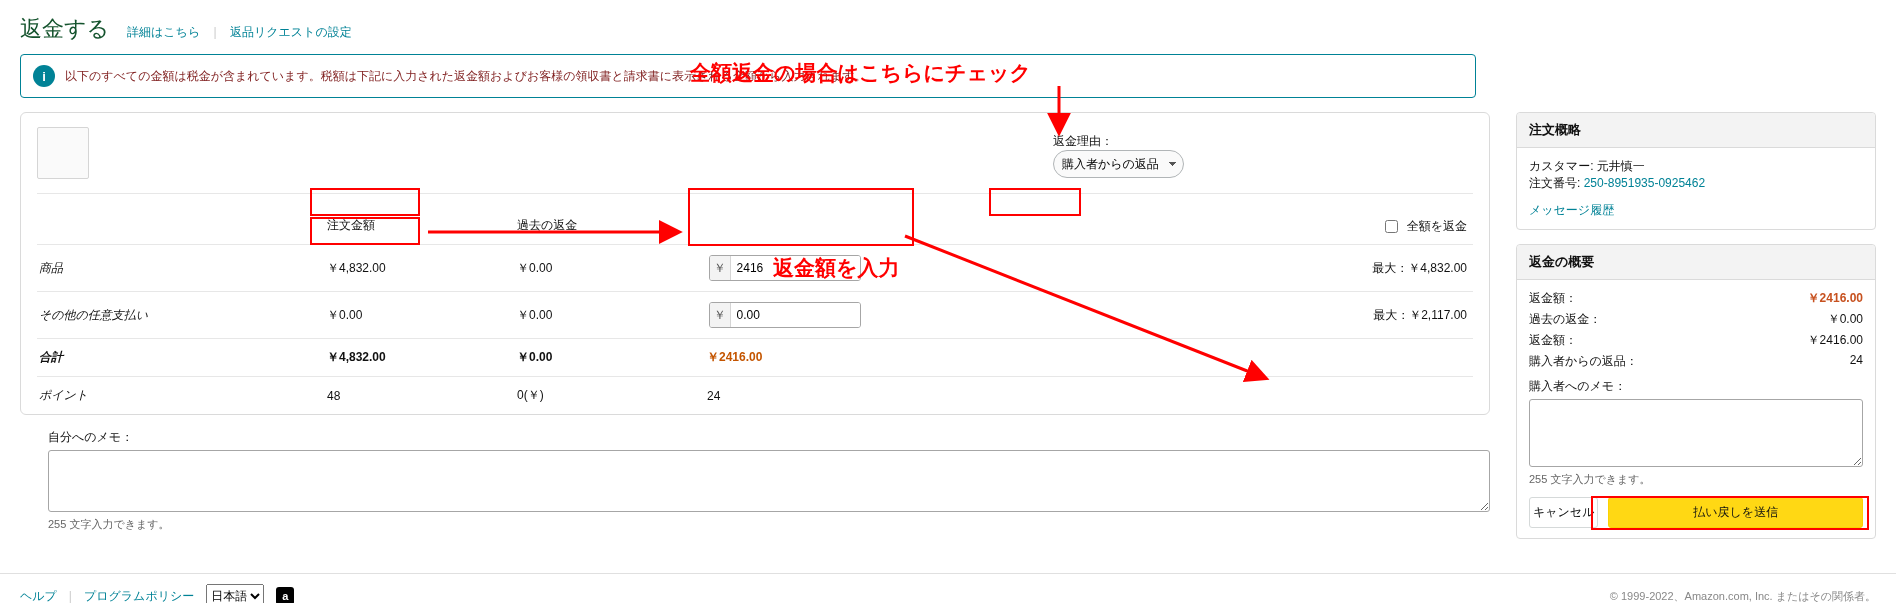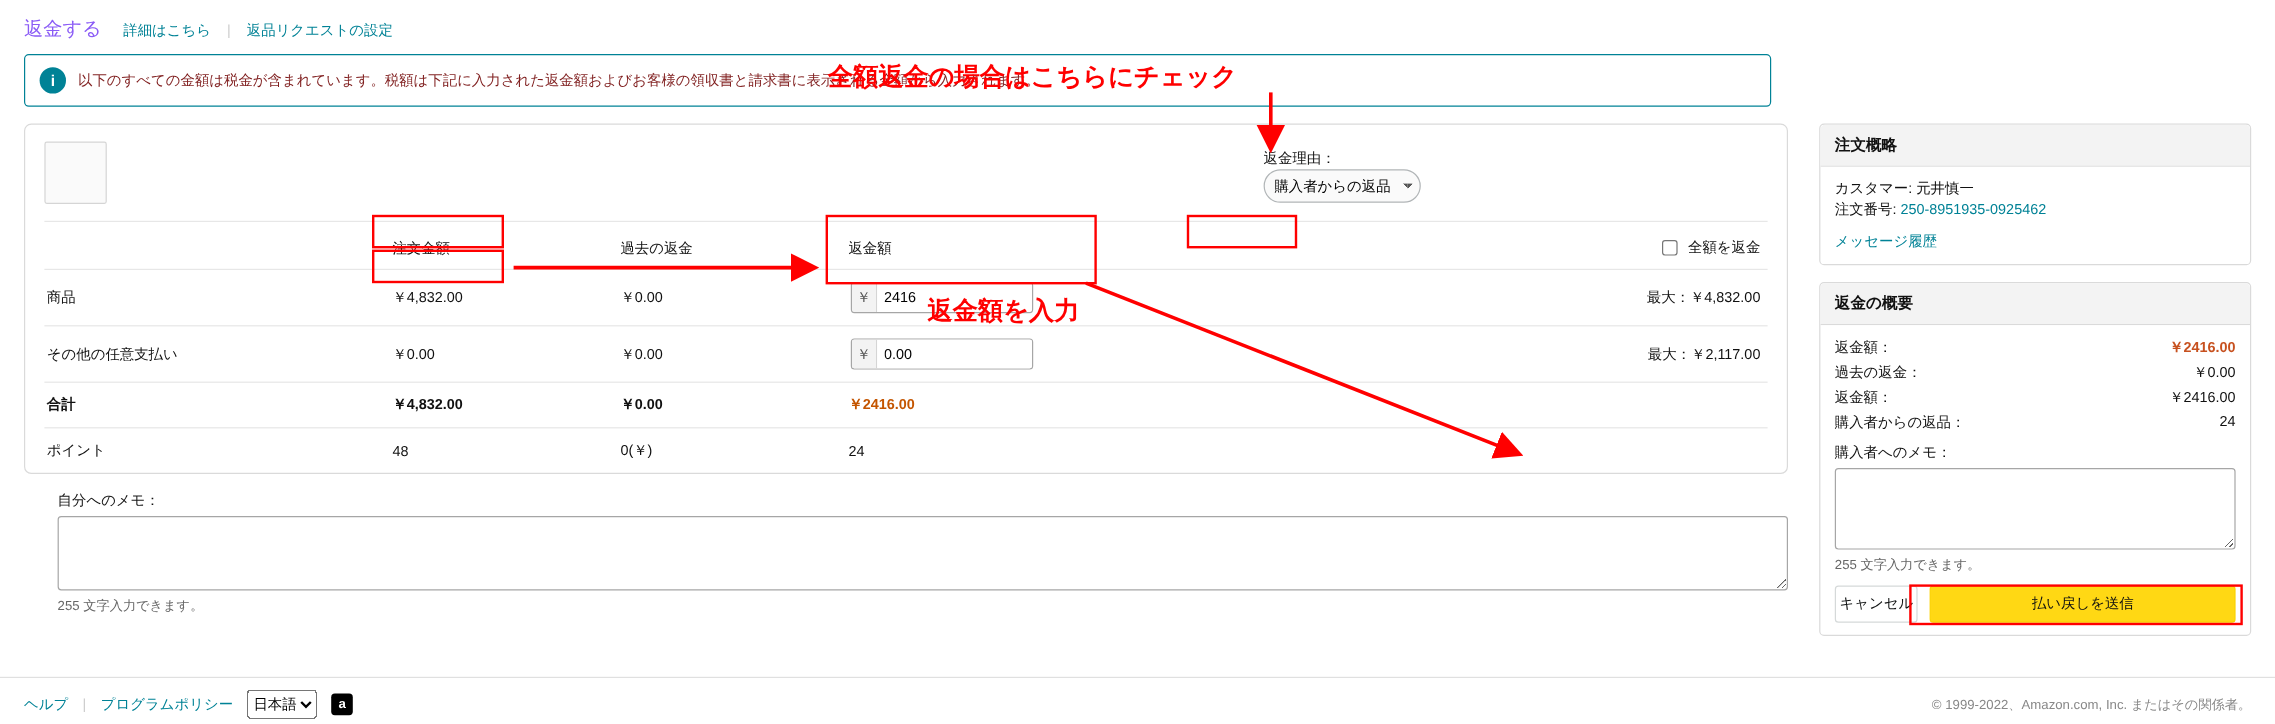--- a/index.html
+++ b/index.html
@@ -9,21 +9,21 @@
     font-size: 12px;
     color: #111;
     background: #fff;
   }
   a { color: #008296; text-decoration: none; }
 
   .page { padding: 14px 20px 0 20px; position: relative; }
 
   
   .header-row { display: flex; align-items: baseline; gap: 18px; margin-bottom: 10px; }
-  .header-title { font-size: 16px; font-weight: 400; color: #8b5cf6; }
+  .header-title { font-size: 22px; font-weight: 400; color: #14532d; }
   .header-links { font-size: 12px; }
   .header-links .sep { color: #ccc; margin: 0 10px; }
 
   
   .banner {
     border: 1px solid #008296;
     border-radius: 4px;
     padding: 10px 12px;
     display: flex;
     align-items: center;
@@ -70,22 +70,22 @@
     border-radius: 14px; padding: 0 24px 0 8px; font-size: 12px;
     background: #fafafa;
     appearance: none;
     background-image: linear-gradient(45deg, transparent 50%, #555 50%), linear-gradient(135deg, #555 50%, transparent 50%);
     background-position: right 10px center, right 6px center;
     background-size: 4px 4px, 4px 4px;
     background-repeat: no-repeat;
   }
   .grow { display: flex; align-items: center; padding: 10px 0; border-top: 1px solid #e7e7e7; }
   .grow:first-child { border-top: none; }
-  .ghead { display: flex; align-items: flex-end; border-top: 1px solid #e7e7e7; padding: 12px 0 8px 0; }
-  .col1 { width: 290px; padding-left: 2px; }
+  .ghead { display: flex; align-items: flex-start; border-top: 1px solid #e7e7e7; padding: 23px 0 8px 0; }
+  .col1 { width: 290px; padding-left: 2px; font-style: italic; }
   .col2 { width: 190px; }
   .col3 { width: 190px; }
   .col4 { width: 300px; }
   .col5 { flex: 1; text-align: right; padding-right: 6px; white-space: nowrap; }
   .ghead .cell { font-size: 12px; color: #111; }
   .bold { font-weight: bold; }
   .refund-amt-cell { padding-left: 2px; }
 
   .money-input-wrap {
     display: flex; align-items: center;
@@ -204,21 +204,20 @@
                 <option>購入者からの返品</option>
               </select>
             </div>
           </div>
         </div>
 
         <div class="ghead">
           <div class="col1 cell"></div>
           <div class="col2 cell">注文金額</div>
           <div class="col3 cell">過去の返金</div>
-          <div class="col4 cell">返金額</div>
           <div class="col5 cell">
             <label style="display:inline-flex; align-items:center; gap:6px;">
               <input type="checkbox" style="">
               <span>全額を返金</span>
             </label>
           </div>
         </div>
 
         <div class="red-box" style="left:290px; top:76px; width:110px; height:28px;"></div>
         <div class="red-box" style="left:969px; top:76px; width:92px; height:28px;"></div>

